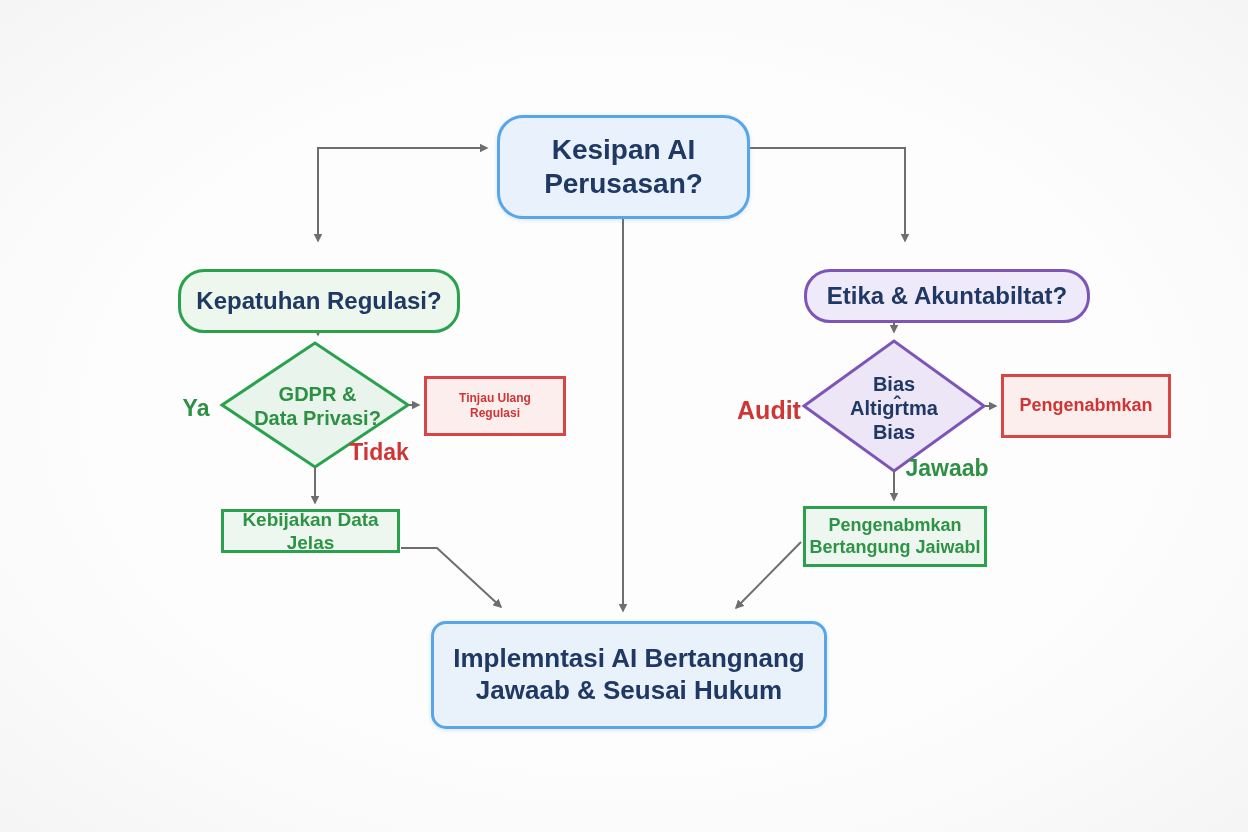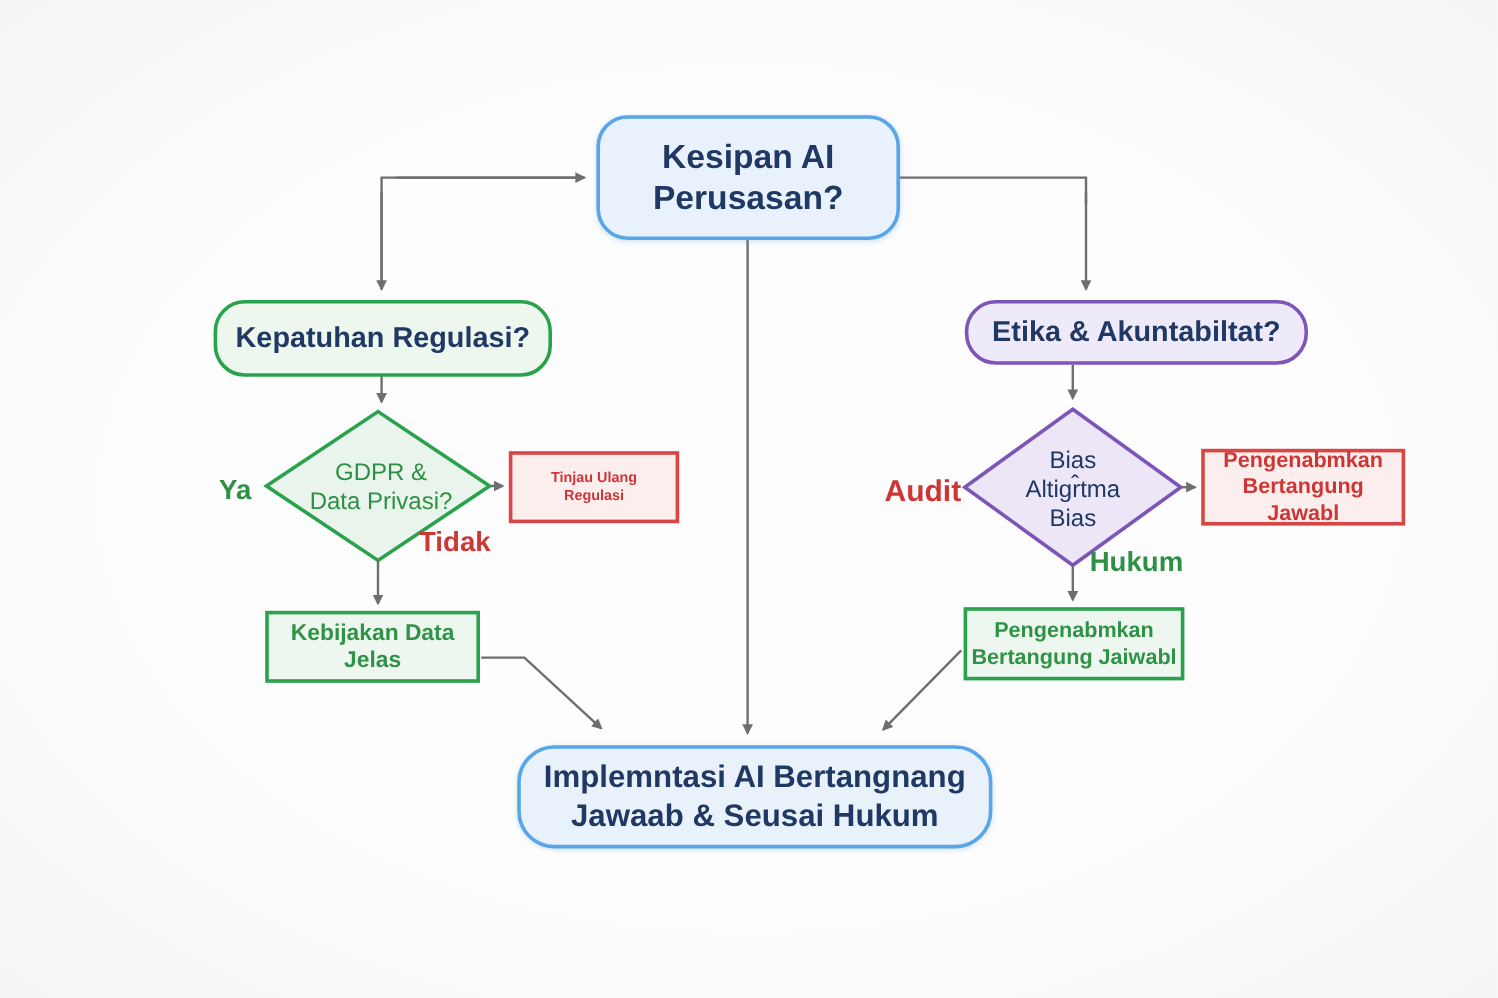--- a/index.html
+++ b/index.html
@@ -20,69 +20,69 @@
     position: absolute;
     box-sizing: border-box;
     display: flex;
     flex-direction: column;
     align-items: center;
     justify-content: center;
     text-align: center;
     font-weight: 700;
     line-height: 1.22;
   }
-  .rounded { border-radius: 26px; }
+  .rounded { border-radius: 26px; margin-top: 19px; }
   .node-root {
     left: 497px; top: 96px; width: 253px; height: 104px;
     background: #e9f2fc; border: 3px solid #58a6e8; color: #1f3864;
     font-size: 28px; box-shadow: 0 1px 4px rgba(90,150,210,0.25);
   }
   .node-left-branch {
     left: 178px; top: 250px; width: 282px; height: 64px;
     background: #edf7ee; border: 3px solid #2aa24d; color: #1f3864;
     font-size: 24px;
   }
   .node-right-branch {
     left: 804px; top: 250px; width: 286px; height: 54px;
     background: #efeaf9; border: 3px solid #7d55b8; color: #1f3864;
     font-size: 24px;
   }
   .diamond-label {
     position: absolute;
     display: flex; flex-direction: column;
     align-items: center; justify-content: center;
-    text-align: center; font-weight: 400; line-height: 1.2;
+    text-align: center; font-weight: 700; line-height: 1.2;
     font-size: 20px;
   }
   .label-left-decision { left: 235px; top: 368px; width: 165px; height: 76px; color: #2e9044; }
   .label-right-decision { left: 814px; top: 366px; width: 160px; height: 84px; color: #1f3864; }
   .node-review {
     left: 424px; top: 376px; width: 142px; height: 60px;
     background: #fdeeee; border: 3px solid #d84545; color: #ce3535;
     font-size: 12px;
   }
   .node-policy {
-    left: 221px; top: 509px; width: 179px; height: 60px;
+    left: 221px; top: 509px; width: 179px; height: 44px;
     background: #eef7ef; border: 3px solid #2aa24d; color: #2e9346;
     font-size: 19px;
   }
   .node-right-red {
     left: 1001px; top: 374px; width: 170px; height: 64px;
     background: #fdeeee; border: 3px solid #d84545; color: #ce3535;
     font-size: 18px;
   }
   .node-right-green {
     left: 803px; top: 506px; width: 184px; height: 61px;
     background: #eef7ef; border: 3px solid #2aa24d; color: #2e9346;
     font-size: 18px;
   }
   .node-final {
-    left: 431px; top: 621px; width: 396px; height: 86px;
+    left: 431px; top: 621px; width: 396px; height: 108px;
     background: #e9f1fb; border: 3px solid #58a6e8; color: #1f3864;
-    font-size: 26px; border-radius: 31px;
+    font-size: 26px; border-radius: 15px;
     box-shadow: 0 1px 4px rgba(90,150,210,0.25);
   }
   .edge-label {
     position: absolute;
     transform: translate(-50%, -50%);
     font-weight: 700;
     font-size: 23px;
     white-space: nowrap;
     text-align: center;
   }
@@ -153,30 +153,29 @@
   <div class="node node-review">
     <span>Tinjau Ulang</span>
     <span>Regulasi</span>
   </div>
   <div class="node node-policy">
     <span>Kebijakan Data</span>
     <span>Jelas</span>
   </div>
   <div class="node node-right-red">
     <span>Pengenabmkan</span>
-    <span>Bertangung Jawabl</span>
   </div>
   <div class="node node-right-green">
     <span>Pengenabmkan</span>
     <span>Bertangung Jaiwabl</span>
   </div>
 
   <div class="node node-final">
     <span>Implemntasi AI Bertangnang</span>
     <span>Jawaab &amp; Seusai Hukum</span>
   </div>
 
   <span class="edge-label lbl-ya">Ya</span>
   <span class="edge-label lbl-tidak">Tidak</span>
   <span class="edge-label lbl-audit">Audit</span>
-  <span class="edge-label lbl-nokit">Hukum</span>
+  <span class="edge-label lbl-nokit">Jawaab</span>
 
 </div>
 
 </body></html>

